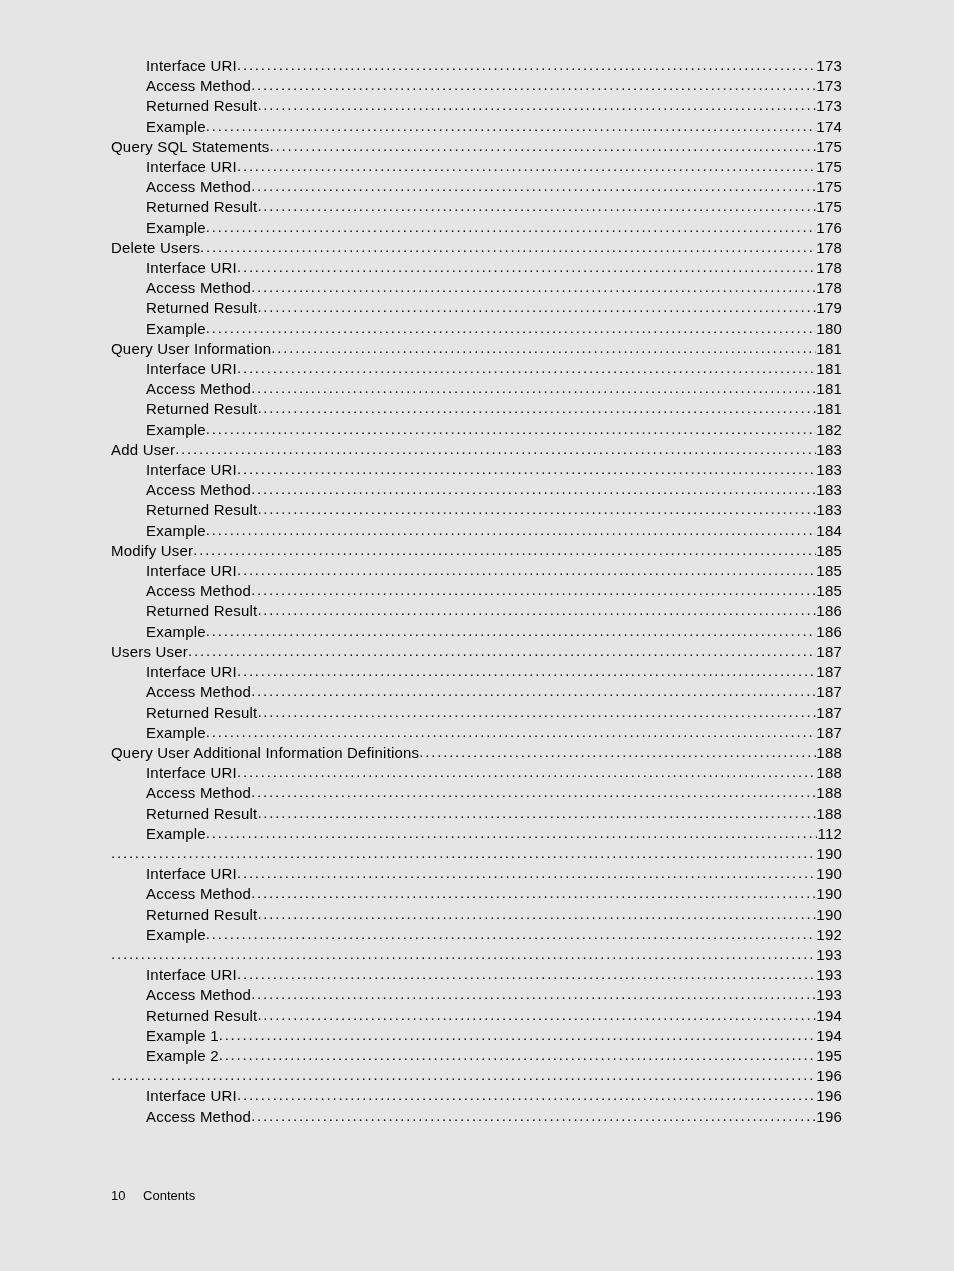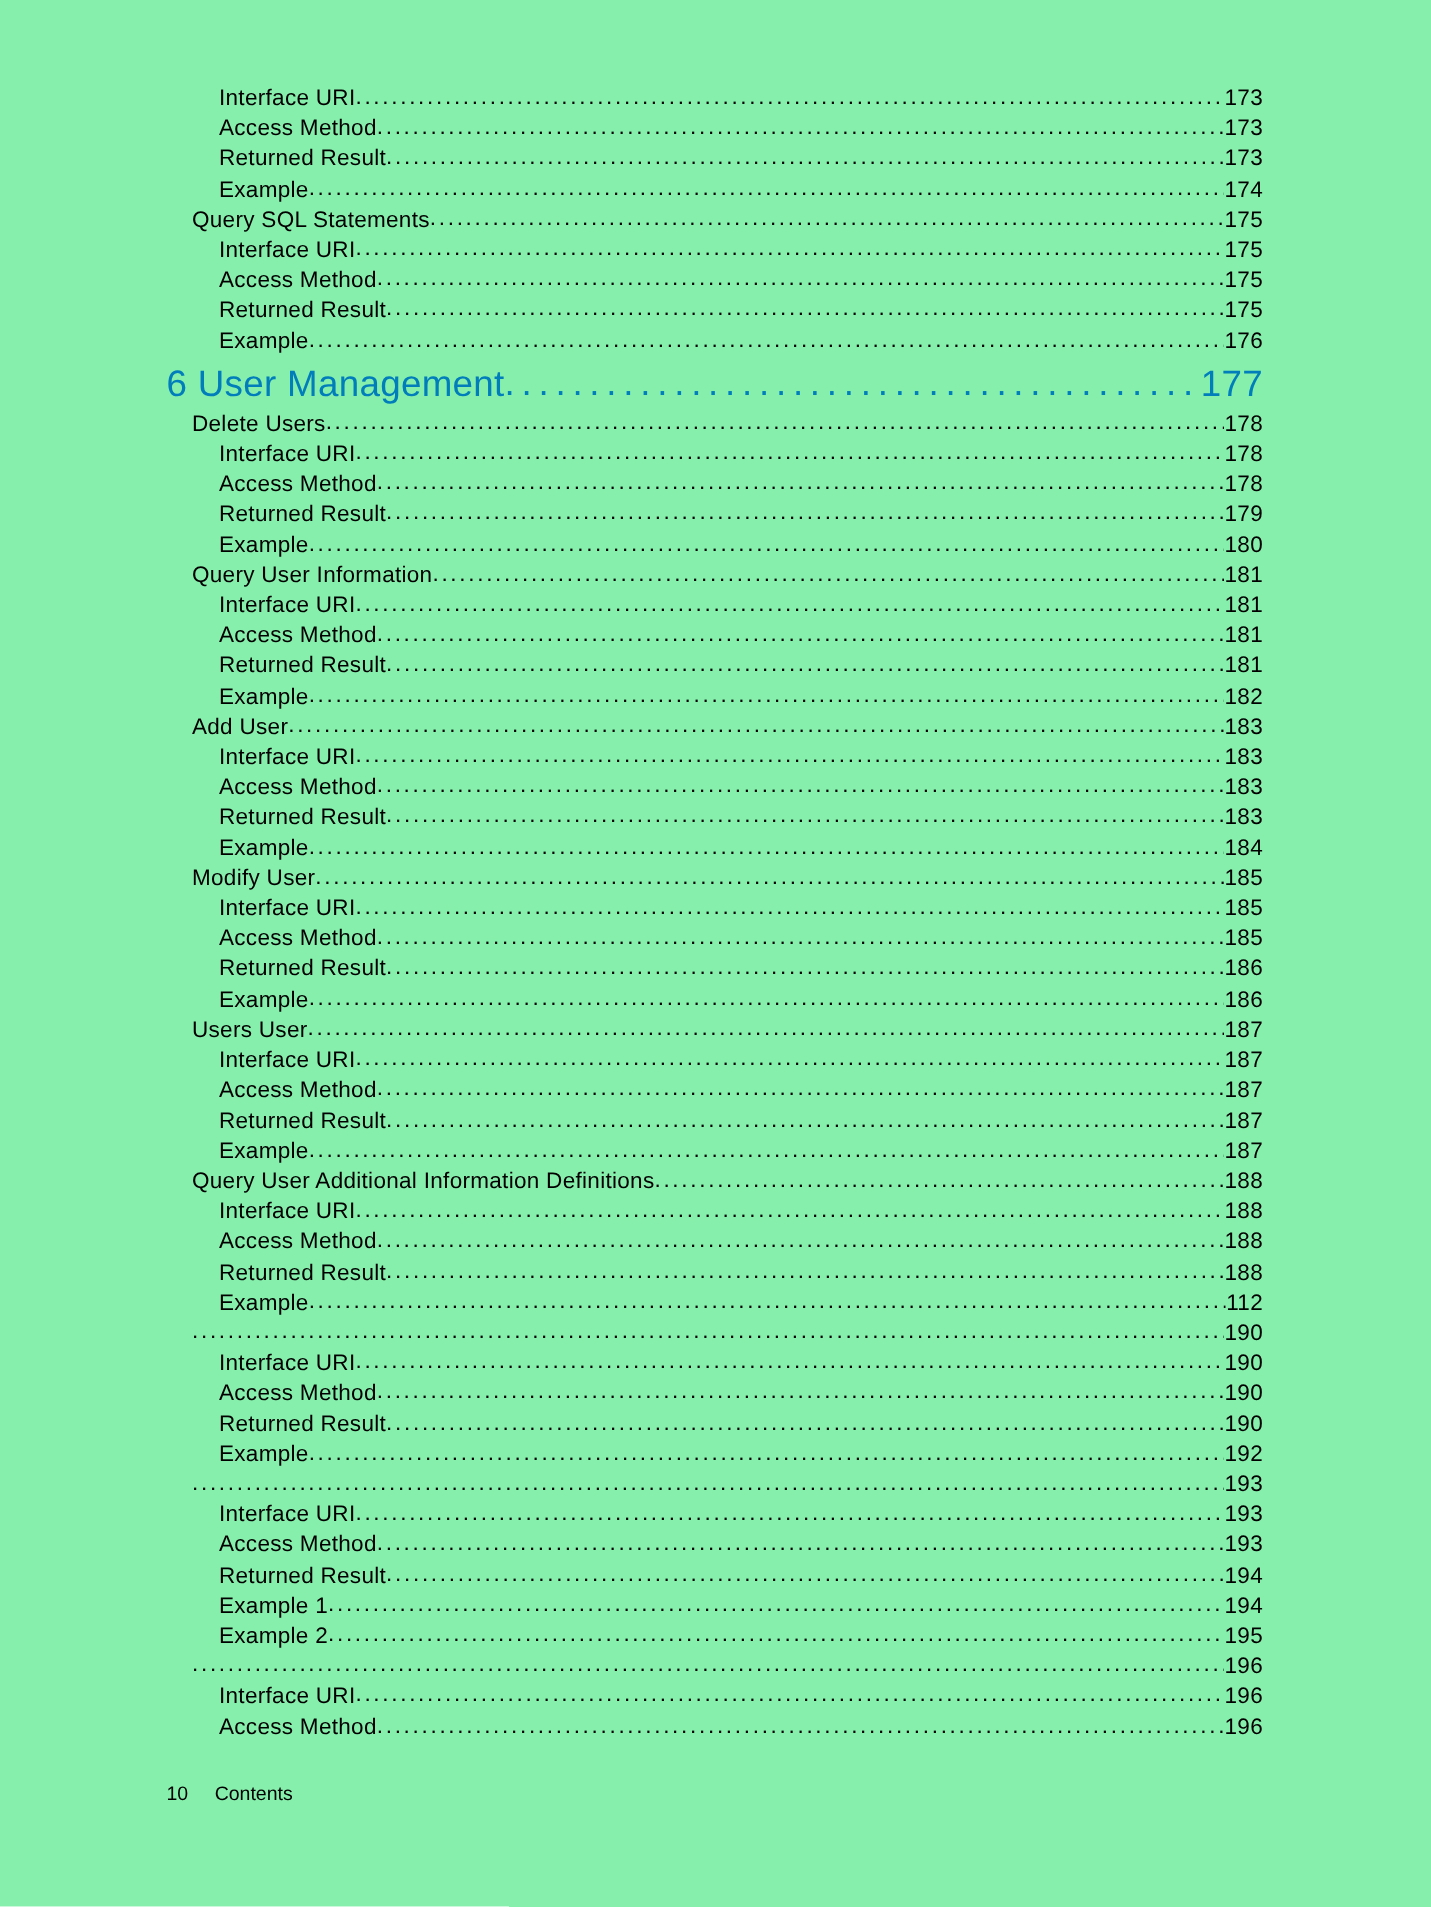--- a/index.html
+++ b/index.html
@@ -5,21 +5,21 @@
   @page { margin: 0; }
   html, body {
     margin: 0;
     padding: 0;
     background: #fff;
   }
   .page {
     width: 954px;
     height: 1271px;
     position: relative;
-    background: #86efac;
+    background: #e5e5e5;
     font-family: "Segoe UI", "Helvetica Neue", Arial, sans-serif;
     overflow: hidden;
   }
   .toc {
     position: absolute;
     top: 56px;
     left: 0;
     right: 0;
     padding-left: 111px;
     padding-right: 112px;
@@ -56,21 +56,20 @@
     margin-left: 0;
     margin-top: 5px;
     margin-bottom: 2px;
   }
   .level1 .toc-dots::after { letter-spacing: 4.5px; }
   .level2 {
     font-size: 15px;
     line-height: 20.2px;
     color: #000;
     font-weight: 400;
-    margin-left: 17px;
   }
   .level2 .toc-dots::after { letter-spacing: 1.8px; }
   .level3 {
     font-size: 15px;
     line-height: 20.2px;
     color: #000;
     font-weight: 400;
     margin-left: 35px;
   }
   .level3 .toc-dots::after { letter-spacing: 1.8px; }
@@ -127,25 +126,20 @@
       <div class="toc-row level3">
         <span class="toc-title">Returned Result</span>
         <span class="toc-dots"></span>
         <span class="toc-page">175</span>
       </div>
       <div class="toc-row level3">
         <span class="toc-title">Example</span>
         <span class="toc-dots"></span>
         <span class="toc-page">176</span>
       </div>
-      <div class="toc-row level1">
-        <span class="toc-title">6 User Management</span>
-        <span class="toc-dots"></span>
-        <span class="toc-page">177</span>
-      </div>
       <div class="toc-row level2">
         <span class="toc-title">Delete Users</span>
         <span class="toc-dots"></span>
         <span class="toc-page">178</span>
       </div>
       <div class="toc-row level3">
         <span class="toc-title">Interface URI</span>
         <span class="toc-dots"></span>
         <span class="toc-page">178</span>
       </div>

